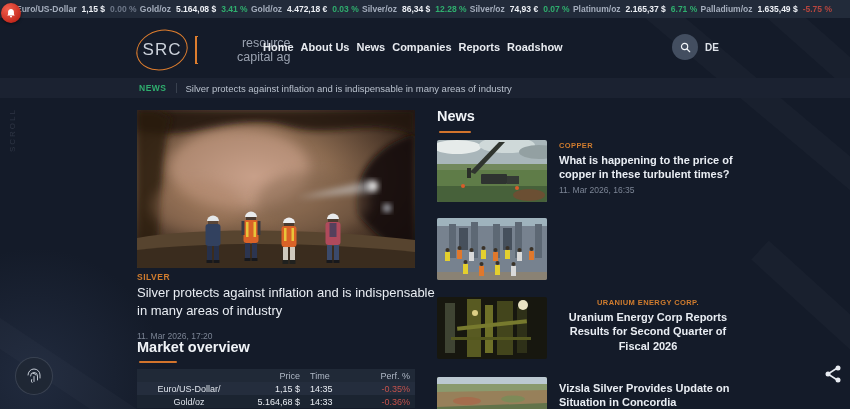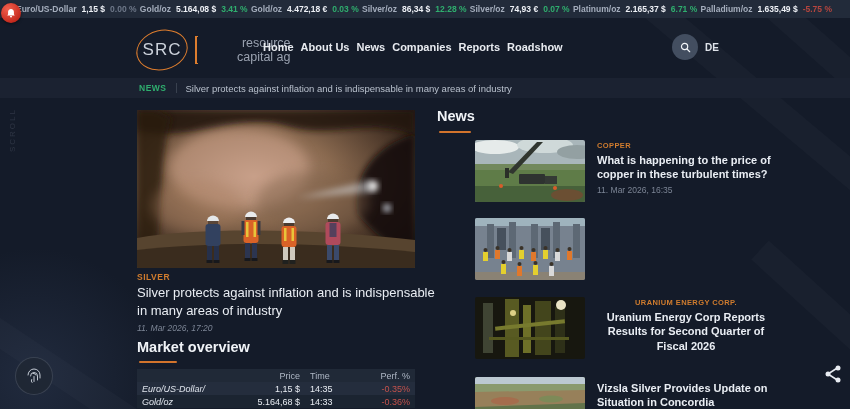--- a/index.html
+++ b/index.html
@@ -43,40 +43,40 @@
   .crumbbar { position:absolute; top:78px; left:0; right:0; height:20px; background:#1b2231; display:flex; align-items:center; padding-left:139px; z-index:2; }
   .crumb-section { font-size:8.5px; font-weight:700; letter-spacing:.5px; color:#2fae6e; cursor:pointer; }
   .crumb-div { width:1px; height:10px; background:#39414f; margin:0 9px; }
   .crumb-title { font-size:9.5px; color:#b9c1cd; }
 
   
   .hero { position:absolute; left:137px; top:110px; width:278px; height:158px; overflow:hidden; border-radius:1px; cursor:pointer; }
   .hero svg { display:block; }
   .cat { position:absolute; left:137px; top:272px; font-size:8.5px; font-weight:700; letter-spacing:.5px; color:#d07c2e; }
   .headline { position:absolute; left:137px; top:284px; width:300px; font-size:13px; font-weight:500; line-height:1.35; color:#e9edf3; }
-  .art-date { position:absolute; left:137px; top:323px; font-size:8.5px; color:#7c8595;font-style:italic; }
+  .art-date { position:absolute; left:137px; top:331px; font-size:8.5px; color:#7c8595; }
 
   .mkt-title { position:absolute; left:137px; top:339px; font-size:14.5px; font-weight:600; color:#f0f3f7; }
   .mkt-underline { position:absolute; left:139px; top:361px; width:38px; height:2px; background:#d3742c; border-radius:1px; }
   .mkt-table { position:absolute; left:137px; top:369px; width:278px; font-size:9px; }
   .trow { display:grid; grid-template-columns:1fr 64px 44px 66px; align-items:center; height:13px; padding:0 5px; }
   .trow.thead { background:#202937; color:#aeb7c5; }
   .trow.r1 { background:#242d3d; }
   .trow.r2 { background:#1b2431; }
-  .c.name { color:#dfe4ec; text-align:left;font-style:italic; }
+  .c.name { color:#dfe4ec; text-align:center; }
   .c.price { text-align:right; color:#e8ecf2; }
   .c.time { text-align:left; padding-left:10px; color:#e8ecf2; }
   .c.perf { text-align:right; }
   .trow.thead .c { color:#aeb7c5; }
   .perf-neg { color:#c4524c; }
 
   
   .news-title { position:absolute; left:437px; top:108px; font-size:14.5px; font-weight:600; color:#f0f3f7; }
   .news-underline { position:absolute; left:439px; top:131px; width:32px; height:2px; background:#d3742c; border-radius:1px; }
-  .news-item { position:absolute; left:437px; width:300px; display:flex; gap:12px; cursor:pointer;margin-left:38px; }
+  .news-item { position:absolute; left:437px; width:300px; display:flex; gap:12px; cursor:pointer; }
   .ni-1 { top:140px; } .ni-2 { top:218px; } .ni-3 { top:297px;text-align:center; } .ni-4 { top:377px; }
   .thumb { width:110px; height:62px; border-radius:2px; overflow:hidden; flex-shrink:0; }
   .thumb svg { display:block; }
   .ni-text { padding-top:1px; width:178px; }
   .ni-tag { font-size:7.5px; font-weight:700; letter-spacing:.4px; color:#d07c2e; text-transform:uppercase; margin-bottom:3px; }
   .ni-title { font-size:11px; font-weight:600; color:#e9edf3; line-height:1.3; margin-bottom:3px; }
   .ni-date { font-size:8.5px; color:#7c8595; }
 
   
   .scroll-label { position:absolute; left:8px; top:108px; writing-mode:vertical-rl; transform:rotate(180deg);

